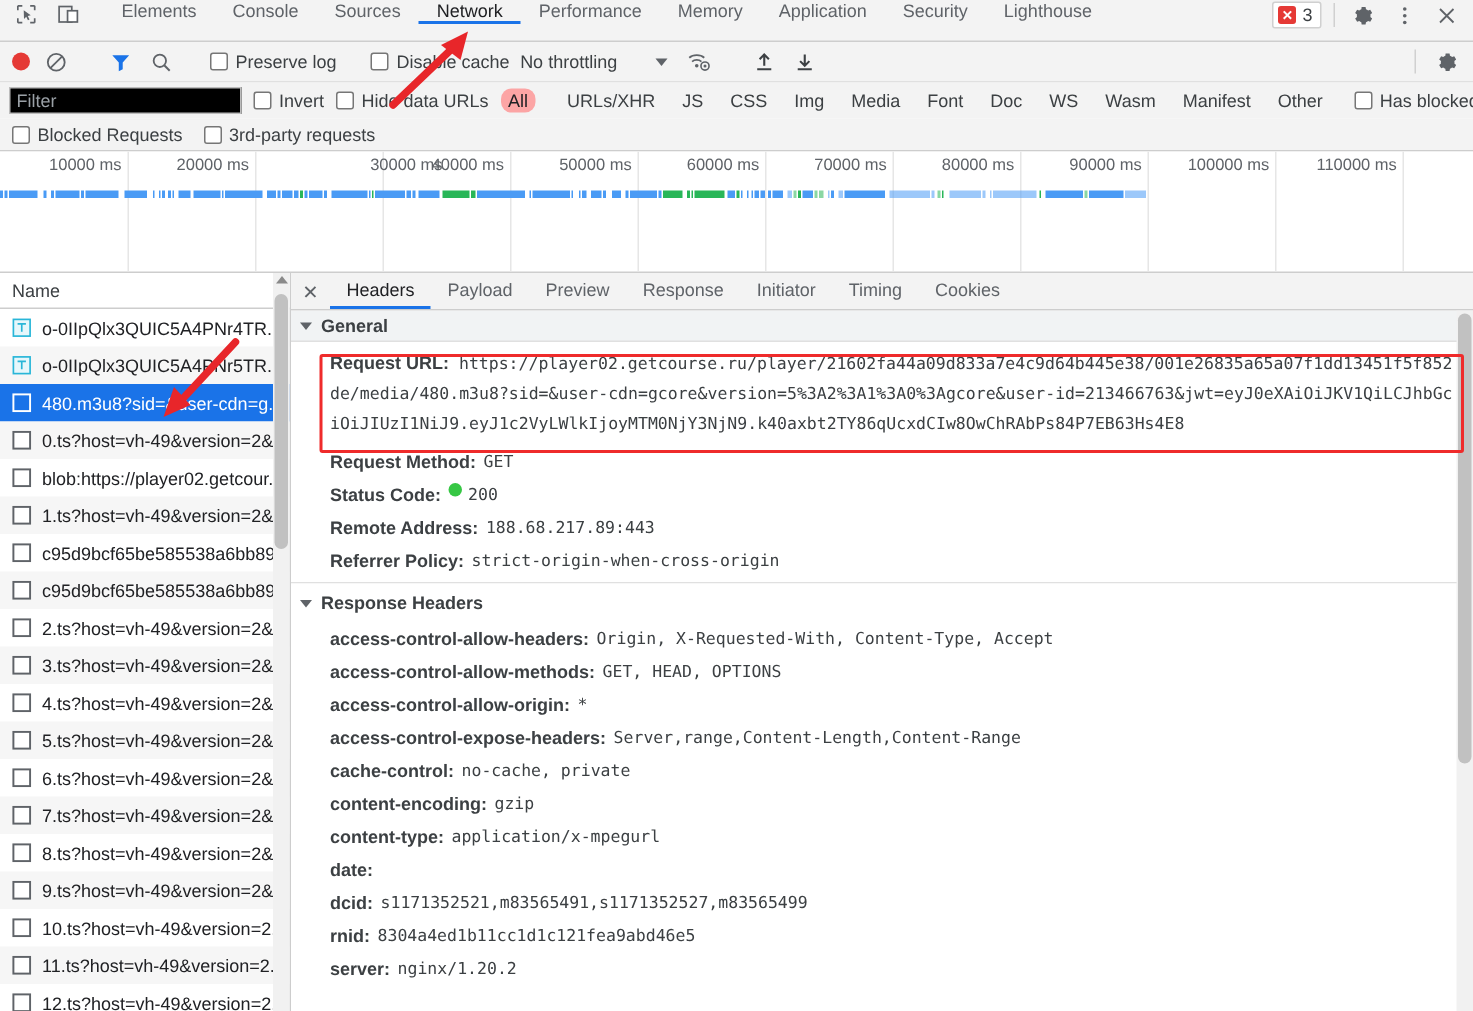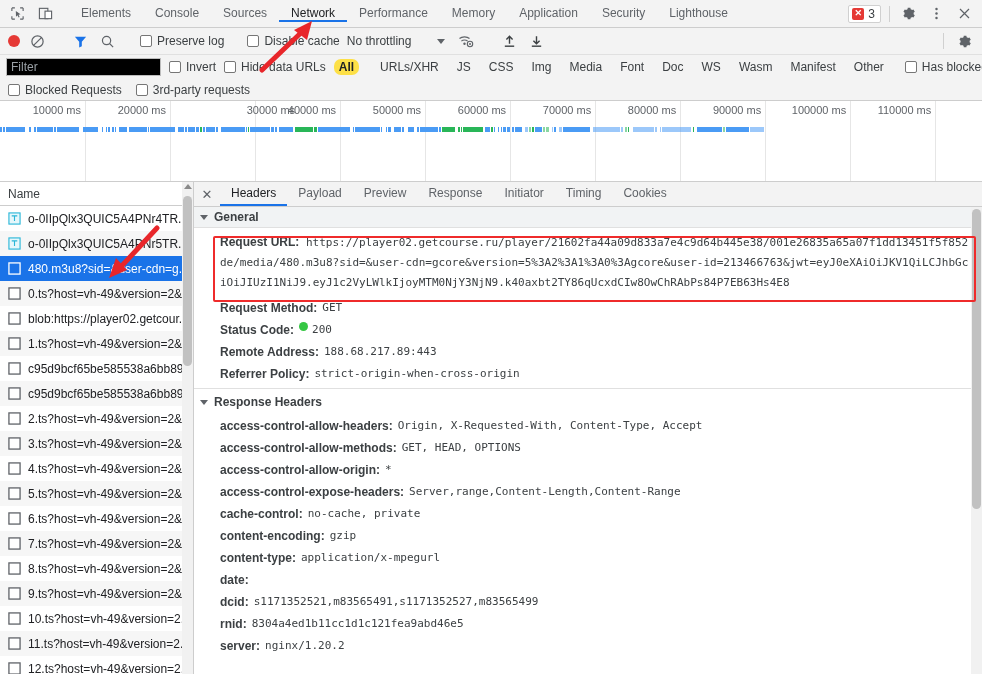--- a/index.html
+++ b/index.html
@@ -13,21 +13,21 @@
     color: #202124;
     -webkit-font-smoothing: antialiased;
   }
   .app { width: 982px; height: 674px; position: relative; display: flex; flex-direction: column; background:#fff; }
 
   
   .tabbar {
     height: 28px; min-height: 28px;
     background: #f3f3f3;
     border-bottom: 1px solid #cdcdcd;
-    display: flex; align-items: center;
+    display: flex; align-items: flex-start;
     position: relative;
   }
   .tb-icons { display: flex; align-items: center; padding: 0 6px 0 8px; gap: 10px; }
   .tb-icon { width: 18px; height: 18px; display:flex; align-items:center; justify-content:center; cursor: pointer; }
   .tb-sep { width: 1px; background: #cfcfcf; margin: 6px 4px; }
   .tabs { display: flex; align-items: stretch; }
   .tab {
     padding: 0 12px; display: flex; align-items: center;
     font-size: 12px; color: #5f6368; cursor: pointer;
     border-bottom: 2px solid transparent;
@@ -73,21 +73,21 @@
   }
   .filter-input {
     width: 155px; height: 18px;
     border: 1px solid #bdbdbd; background: #000000;
     font-size: 12px; color: #80868b;
     padding: 0 4px; font-family: "Liberation Sans", sans-serif;
     outline: none;
   }
   .filter-input::placeholder { color: #9aa0a6; }
   .ftype { font-size: 12px; color: #3c4043; padding: 1px 5px; border-radius: 7px; cursor: pointer; white-space: nowrap; }
-  .ftype.active { background: #fde047; color: #202124; font-weight: bold; }
+  .ftype.active { background: #fca5a5; color: #202124; }
   .fsep { width:1px; height:14px; background:#d0d0d0; }
 
   
   .blockedbar {
     height: 22px; min-height: 22px;
     background: #f3f3f3;
     border-bottom: 1px solid #cdcdcd;
     display: flex; align-items: center; gap: 14px; padding: 0 8px;
   }
 

